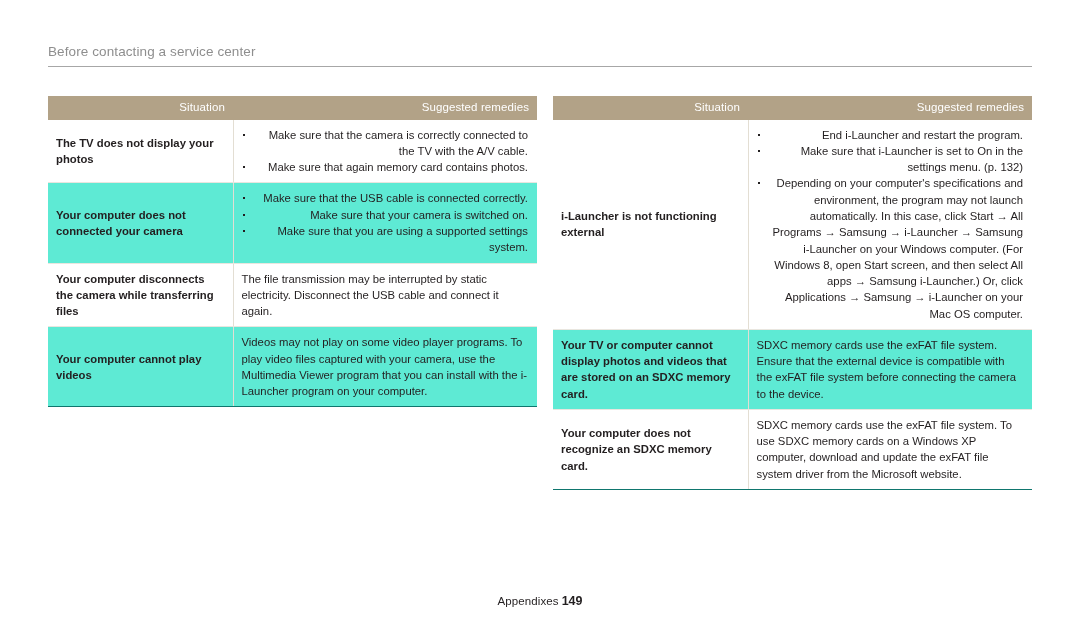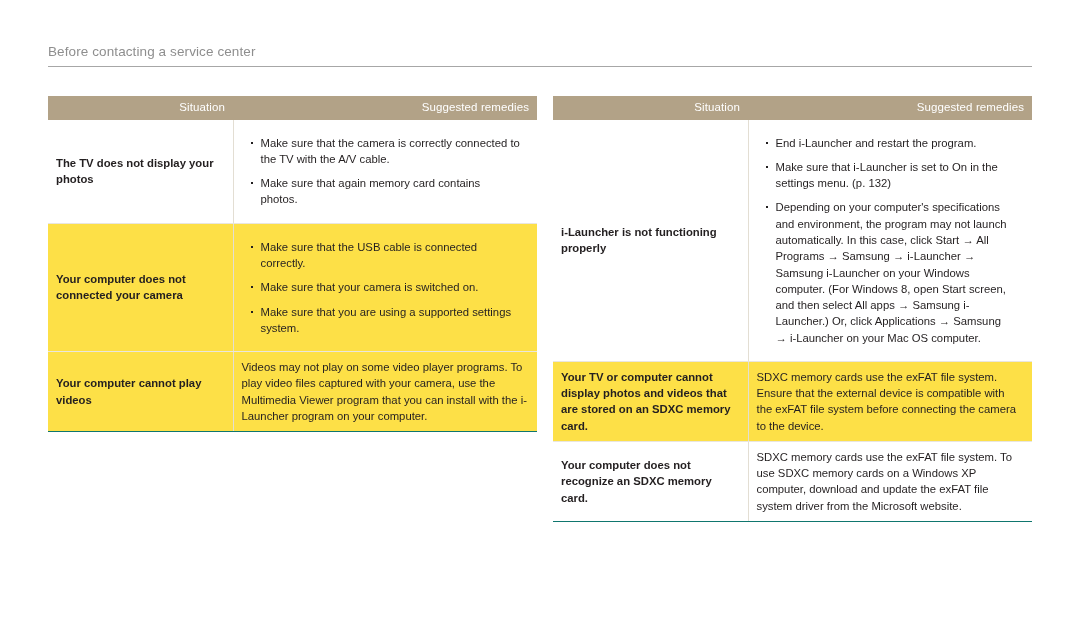--- a/index.html
+++ b/index.html
@@ -75,21 +75,21 @@
     letter-spacing: 0.1px;
   }
   table.remedy-table td {
     font-size: 11.3px;
     line-height: 1.44;
     vertical-align: middle;
     padding: 7px 9px 7px 8px;
     border-bottom: 1px solid #e9e6df;
   }
   table.remedy-table tbody tr.alt td {
-    background: #fde047;
+    background: #5eead4;
   }
   table.remedy-table tbody tr:last-child td {
     border-bottom: 1px solid #0f766e;
   }
   td.sit {
     font-weight: bold;
     border-right: 1px solid #e3ded3;
     padding-left: 9px;
     padding-right: 10px;
   }
@@ -100,21 +100,22 @@
 
   
   ul.bullets {
     margin: 0;
     padding: 0;
     list-style: none;
   }
   ul.bullets > li {
     position: relative;
     padding-left: 11px;
-    margin: 8px;
+    margin: 0;
+    text-align: right;
   }
   ul.bullets > li::before {
     content: "";
     position: absolute;
     left: 1px;
     top: 7px;
     width: 2px;
     height: 2px;
     background: #231f20;
   }
@@ -172,20 +173,26 @@
             <tr class="alt">
               <td class="sit">Your computer does not connected your camera</td>
               <td class="rem">
                 <ul class="bullets">
                   <li>Make sure that the USB cable is connected correctly.</li>
                   <li>Make sure that your camera is switched on.</li>
                   <li>Make sure that you are using a supported settings system.</li>
                 </ul>
               </td>
             </tr>
+            <tr>
+              <td class="sit">Your computer disconnects the camera while transferring files</td>
+              <td class="rem">
+                <p class="para">The file transmission may be interrupted by static electricity. Disconnect the USB cable and connect it again.</p>
+              </td>
+            </tr>
             <tr class="alt">
               <td class="sit">Your computer cannot play videos</td>
               <td class="rem">
                 <p class="para">Videos may not play on some video player programs. To play video files captured with your camera, use the Multimedia Viewer program that you can install with the i-Launcher program on your computer.</p>
               </td>
             </tr>
           </tbody>
       </table>
     </div>
 
@@ -196,21 +203,21 @@
             <col style="width:284px">
           </colgroup>
         <thead>
           <tr>
             <th>Situation</th>
             <th>Suggested remedies</th>
           </tr>
         </thead>
         <tbody>
             <tr>
-              <td class="sit">i-Launcher is not functioning properly</td>
+              <td class="sit">i-Launcher is not functioning external</td>
               <td class="rem">
                 <ul class="bullets">
                   <li>End i-Launcher and restart the program.</li>
                   <li>Make sure that <b>i-Launcher</b> is set to <b>On</b> in the settings menu. (p. 132)</li>
                   <li>Depending on your computer's specifications and environment, the program may not launch automatically. In this case, click <b>Start</b> → <b>All Programs</b> → <b>Samsung</b> → <b>i-Launcher</b> → <b>Samsung i-Launcher</b> on your Windows computer. (For Windows 8, open Start screen, and then select <b>All apps</b> → <b>Samsung i-Launcher</b>.) Or, click <b>Applications</b> → <b>Samsung</b> → <b>i-Launcher</b> on your Mac OS computer.</li>
                 </ul>
               </td>
             </tr>
             <tr class="alt">
               <td class="sit">Your TV or computer cannot display photos and videos that are stored on an SDXC memory card.</td>
@@ -223,14 +230,17 @@
               <td class="rem">
                 <p class="para">SDXC memory cards use the exFAT file system. To use SDXC memory cards on a Windows XP computer, download and update the exFAT file system driver from the Microsoft website.</p>
               </td>
             </tr>
           </tbody>
       </table>
     </div>
 
   </div>
 
+  <div class="footer">
+    <span class="fword">Appendixes</span><span class="fnum">149</span>
+  </div>
 
 </div>
 
 </body></html>

